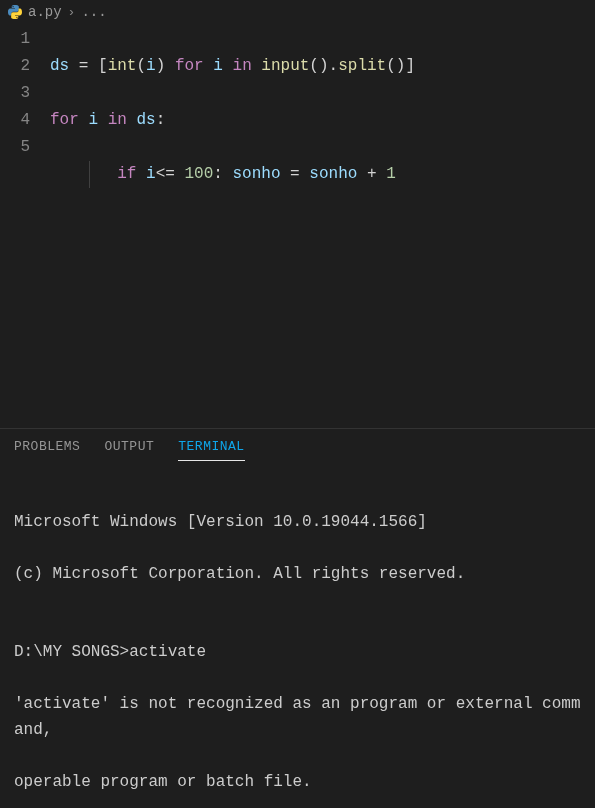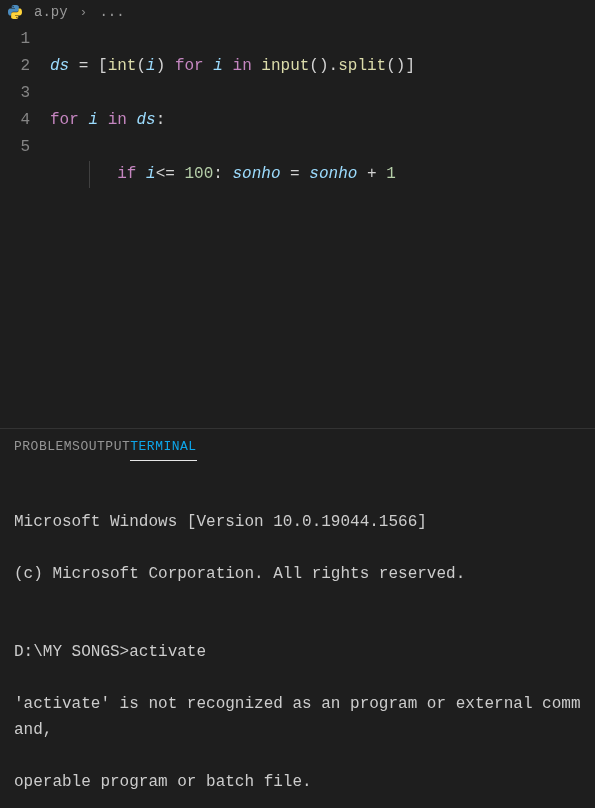--- a/index.html
+++ b/index.html
@@ -15,21 +15,21 @@
     font-size: 16px;
     color: #d4d4d4;
     overflow: hidden;
   }
   .breadcrumb {
     display: flex;
     align-items: center;
     padding: 4px 8px;
     font-size: 14px;
     color: #999;
-    gap: 12px;
+    gap: 6px;
   }
   .breadcrumb .py-icon {
     width: 14px;
     height: 14px;
     display: inline-block;
   }
   .breadcrumb .chevron {
     color: #888;
     font-size: 13px;
   }
@@ -53,38 +53,39 @@
     white-space: pre;
   }
   .indent-guide {
     border-left: 1px solid #404040;
     display: inline-block;
     height: 27px;
     vertical-align: top;
     margin-left: 1px;
     margin-right: -2px;
   }
-  .tok-var { color: #9cdcfe; font-style: italic; }
+  .tok-var { color: #9cdcfe; }
   .tok-op { color: #d4d4d4; }
   .tok-punct { color: #d4d4d4; }
   .tok-func { color: #dcdcaa; }
   .tok-control { color: #c586c0; }
   .tok-num { color: #b5cea8; }
 
   .panel {
     position: absolute;
     bottom: 0;
     left: 0;
     right: 0;
     height: 380px;
     background: #1e1e1e;
     border-top: 1px solid #333;
   }
   .panel-tabs {
     display: flex;
+    gap: 24px;
     padding: 10px 14px 0 14px;
     font-size: 13px;
     letter-spacing: 0.5px;
     color: #969696;
   }
   .panel-tab {
     padding-bottom: 6px;
     cursor: pointer;
   }
   .panel-tab.active {

